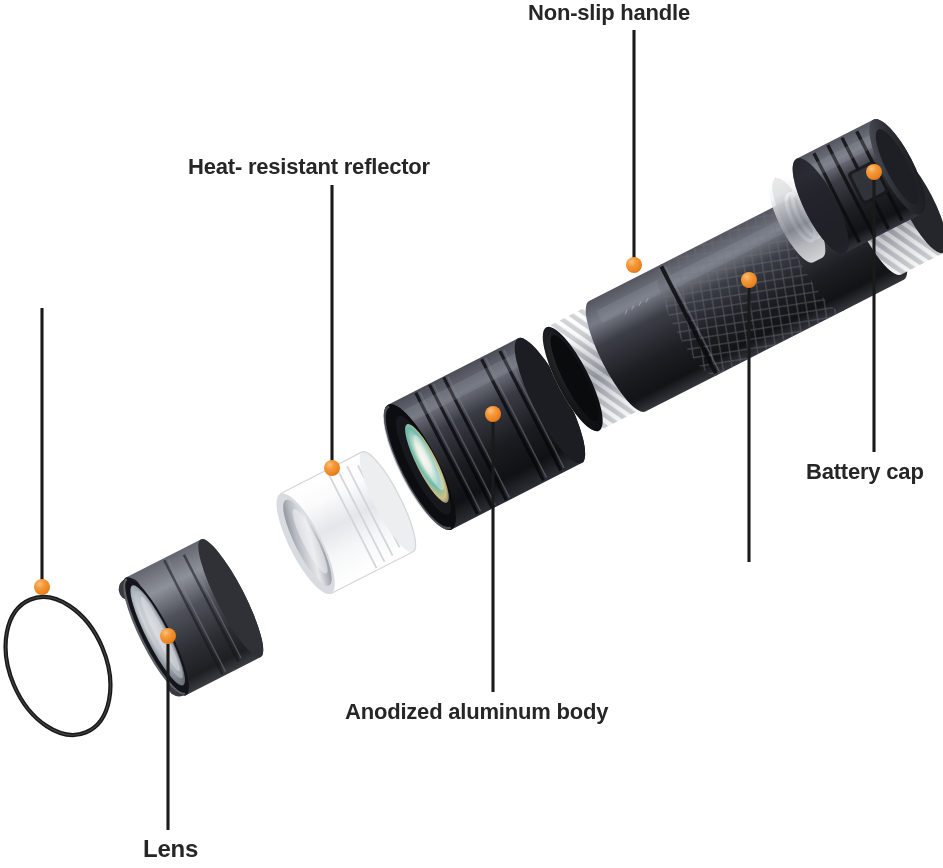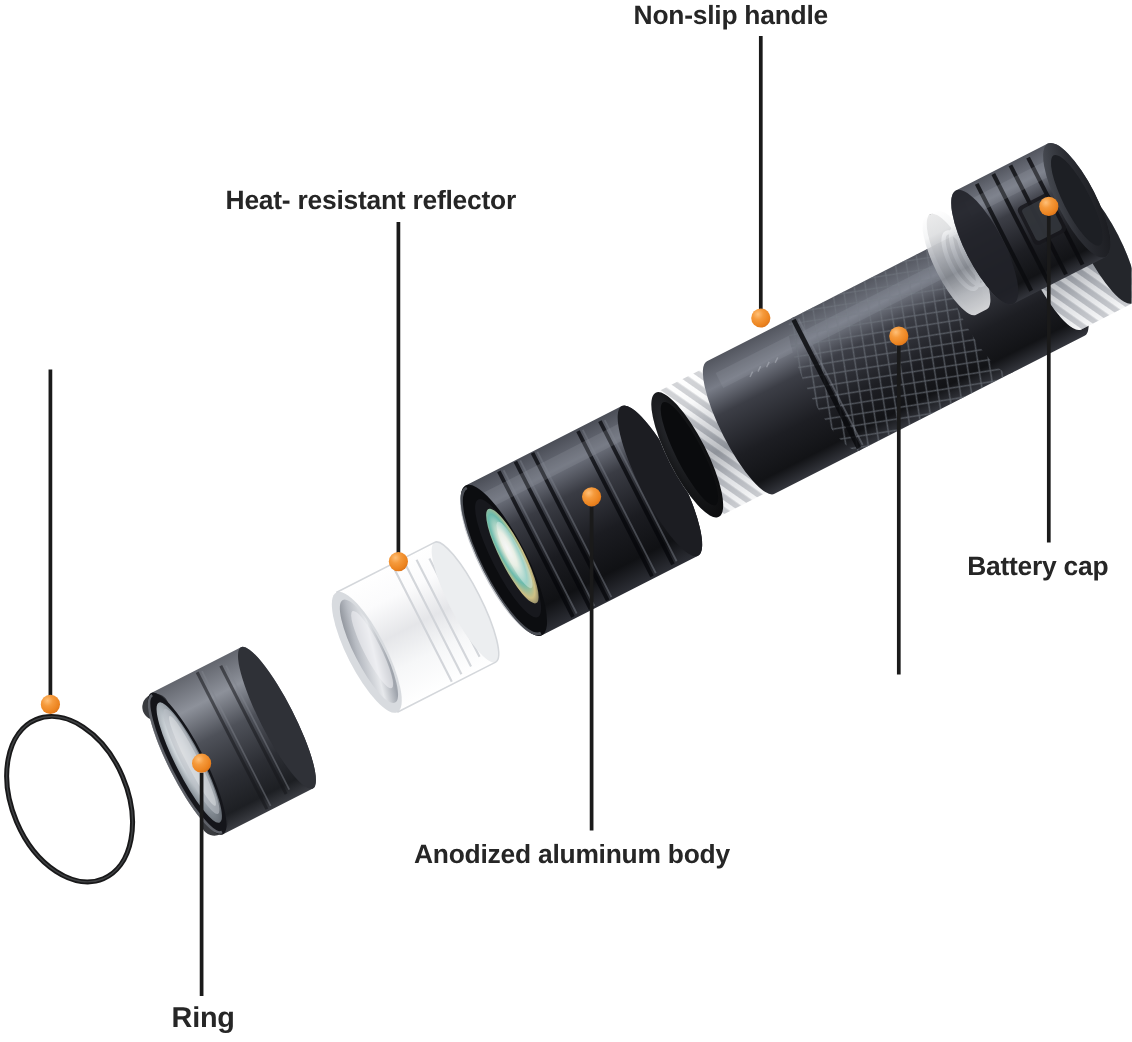--- a/index.html
+++ b/index.html
@@ -335,15 +335,15 @@
   <div class="lbl" style="left:528px;top:0px;">Non-slip handle</div>
 
   <div class="lbl" style="left:188px;top:154px;">Heat- resistant reflector</div>
 
 
   <div class="lbl" style="left:806px;top:459px;">Battery cap</div>
 
 
   <div class="lbl" style="left:309px;top:699px;margin-left:36px;">Anodized aluminum body</div>
 
-  <div class="lbl sm" style="left:143px;top:837px;">Ring</div>
+  <div class="lbl sm" style="left:143px;top:837px;">Lens</div>
 
 </div>
 
 </body></html>

